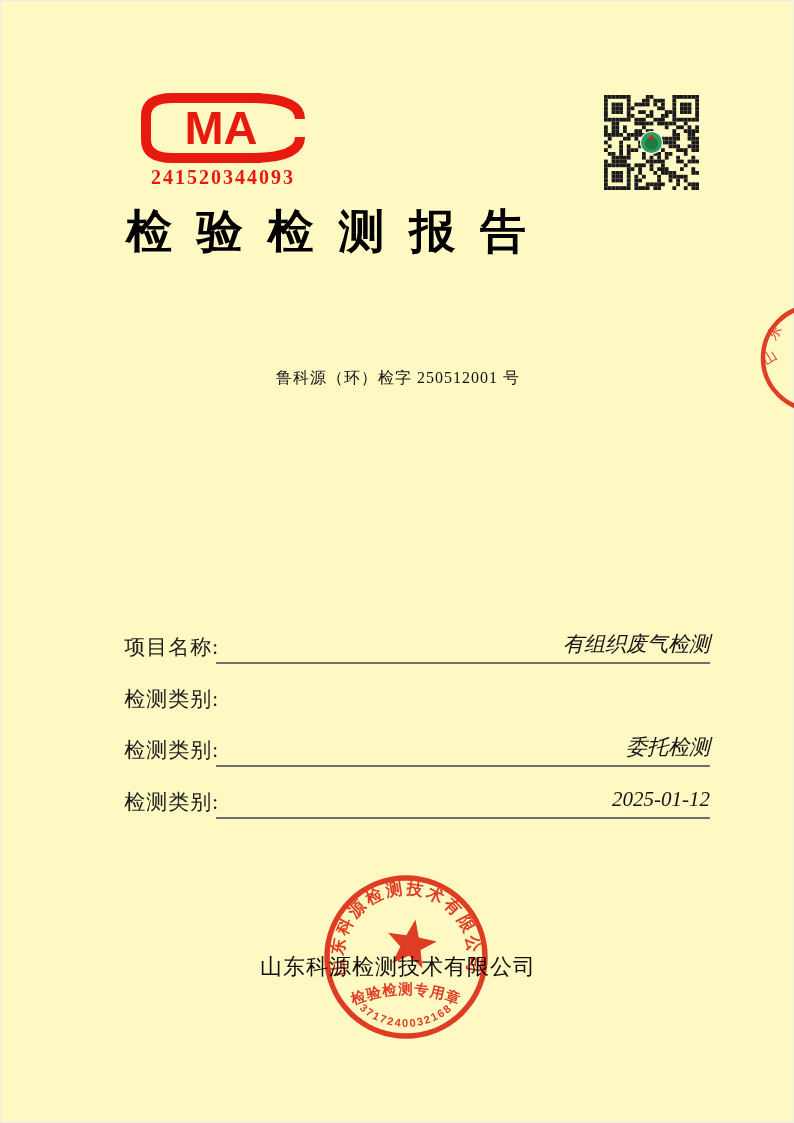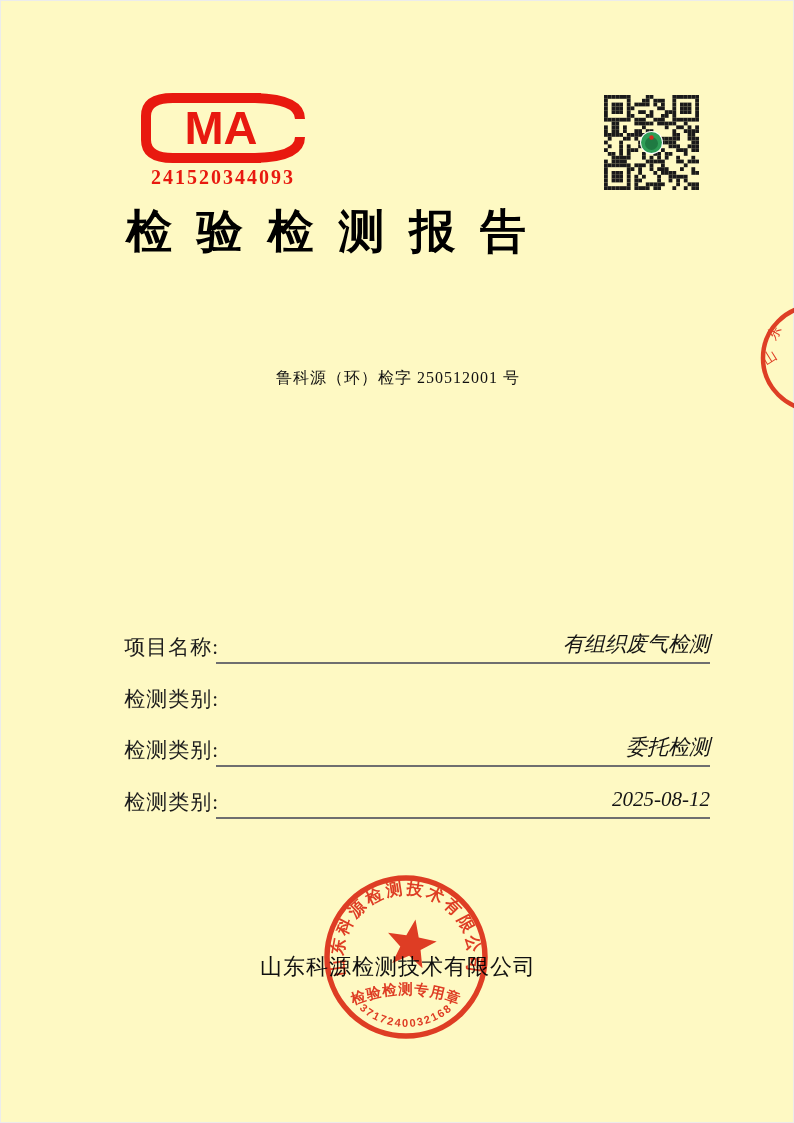--- a/index.html
+++ b/index.html
@@ -409,21 +409,21 @@
     </div>
     <div class="field-row">
       <span class="field-label">检测类别:</span>
     </div>
     <div class="field-row">
       <span class="field-label">检测类别:</span>
       <span class="field-value">委托检测</span>
     </div>
     <div class="field-row">
       <span class="field-label">检测类别:</span>
-      <span class="field-value">2025-08-12</span>
+      <span class="field-value">2025-01-12</span>
     </div>
   </div>
 
   <div class="company-name">山东科源检测技术有限公司</div>
 
   <svg class="stamp" width="170" height="170" viewBox="0 0 170 170">
     <defs>
       <path id="arc-top" d="M 25.8 106.5 A 63 63 0 1 1 144.2 106.5" fill="none"></path>
       <path id="arc-label" d="M 34 132 Q 85 112 136 132" fill="none"></path>
       <path id="arc-code" d="M 24.4 120 A 70 70 0 0 0 145.6 120" fill="none"></path>

